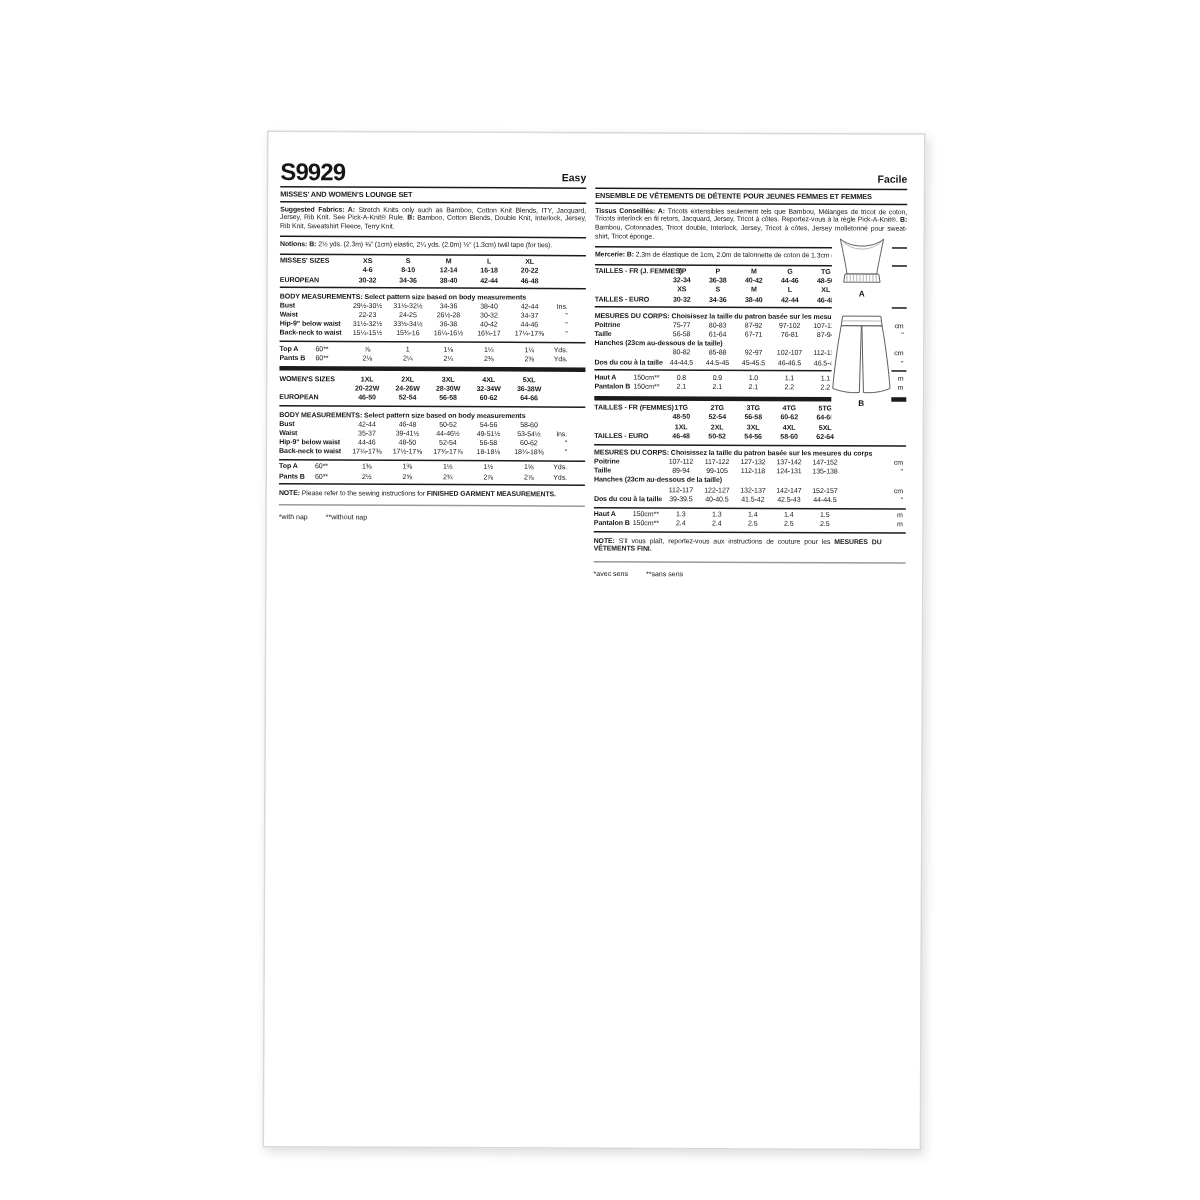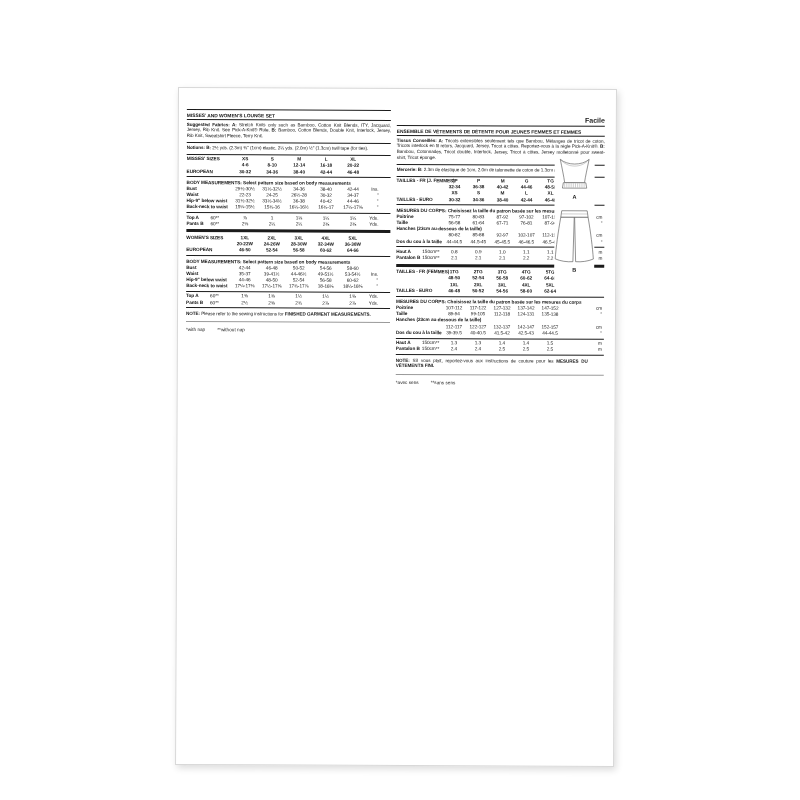--- a/index.html
+++ b/index.html
@@ -51,20 +51,24 @@
   .figures svg{display:block;margin:0 auto;}
   .viewlabel{font-size:5.5px;font-weight:700;margin:2px 0 8px;}
 </style>
 </head>
 <body>
 
 <div class="sheet">
   <div class="content">
 
     <div class="col en">
+      <div class="hdr">
+        <span class="sku">S9929</span>
+        <span class="diff">Easy</span>
+      </div>
       <div class="rule15"></div>
       <div class="sect-title">MISSES' AND WOMEN'S LOUNGE SET</div>
       <div class="para">
         <b>Suggested Fabrics: A:</b>
         <span>Stretch Knits only such as Bamboo, Cotton Knit Blends, ITY, Jacquard, Jersey, Rib Knit. See Pick-A-Knit® Rule.</span>
         <b>B:</b>
         <span>Bamboo, Cotton Blends, Double Knit, Interlock, Jersey, Rib Knit, Sweatshirt Fleece, Terry Knit.</span>
       </div>
       <div class="rule"></div>
       <div class="para">

